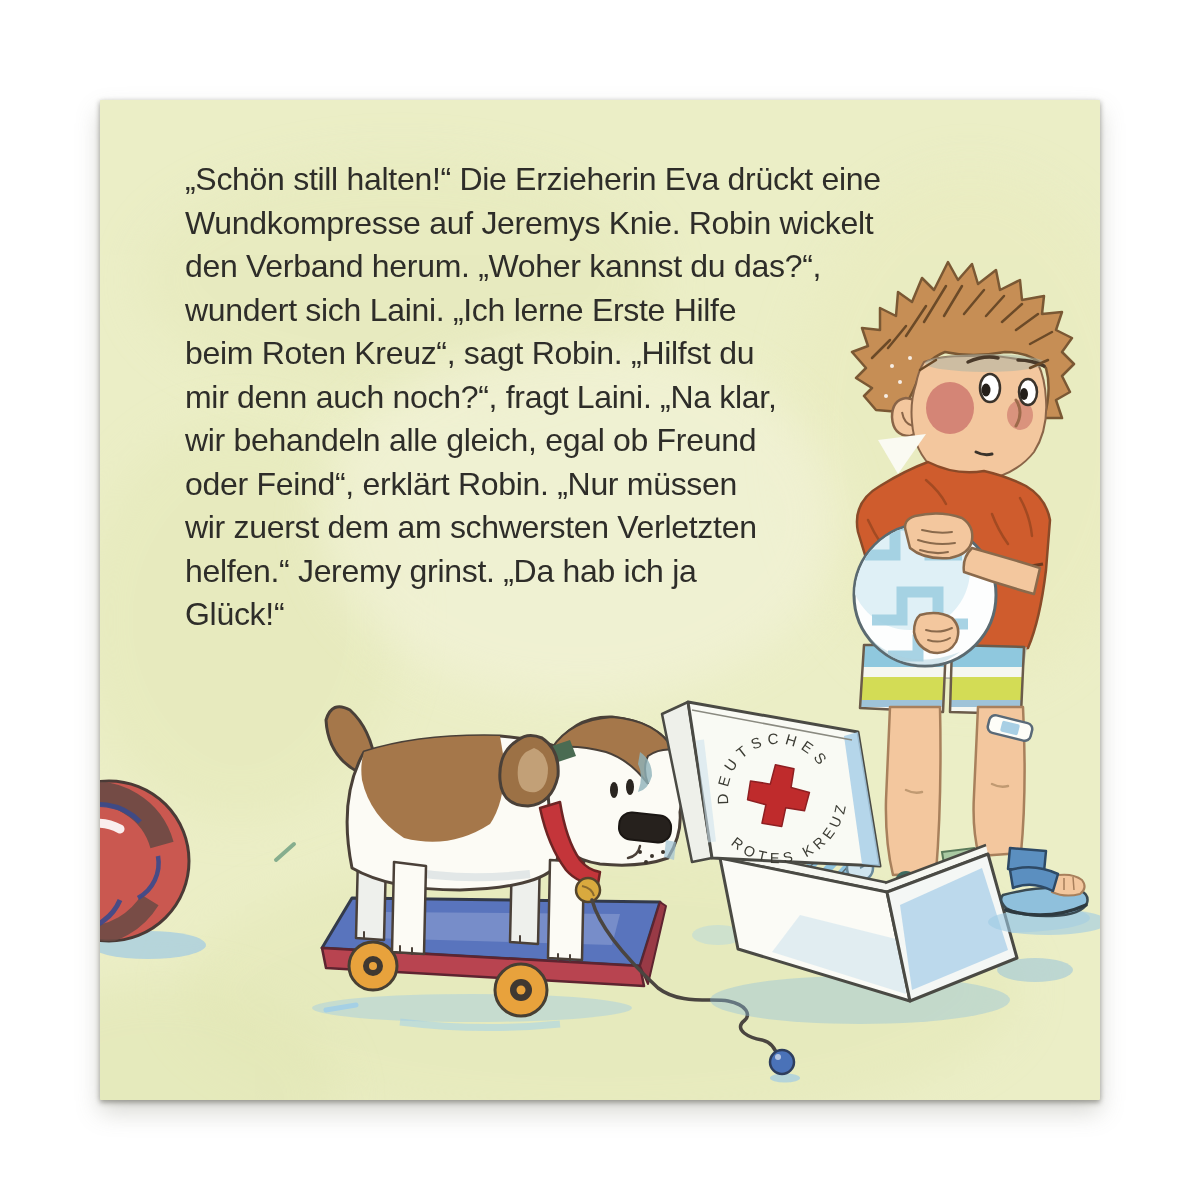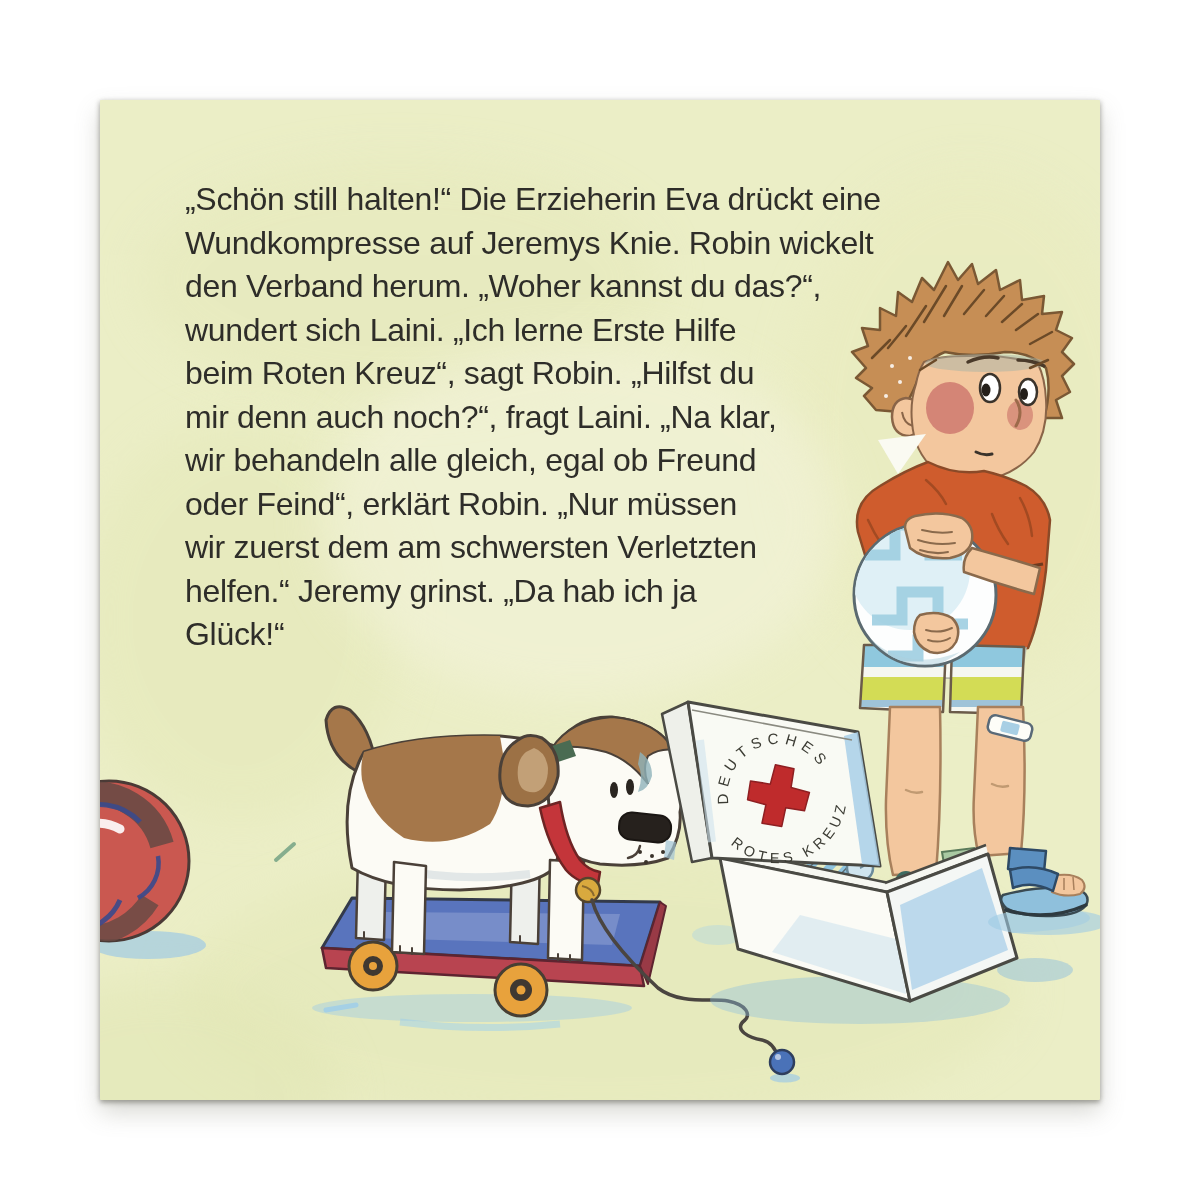--- a/index.html
+++ b/index.html
@@ -12,21 +12,20 @@
     background:var(--page-bg,#ebeec6); overflow:hidden; border-radius:1px;
     box-shadow: 0 3px 5px rgba(90,90,80,.45), 0 12px 24px rgba(110,110,95,.28),
                 2px 0 4px rgba(120,120,105,.12), -2px 0 4px rgba(120,120,105,.12);
   }
   .art { position:absolute; left:0; top:0; width:1000px; height:1000px; display:block; }
   .story {
     position:absolute; left:85px; top:58px; width:830px;
     white-space:pre-line;
     font-size:32px; line-height:43.5px; letter-spacing:-0.3px;
     color:var(--ink,#2e2d29);
-    margin-top:20px;
   }
   .logo-arc {
     font-family:"Liberation Sans", sans-serif;
     fill:#3c3c34;
   }
 </style>
 </head>
 <body>
 
 <div class="canvas">

